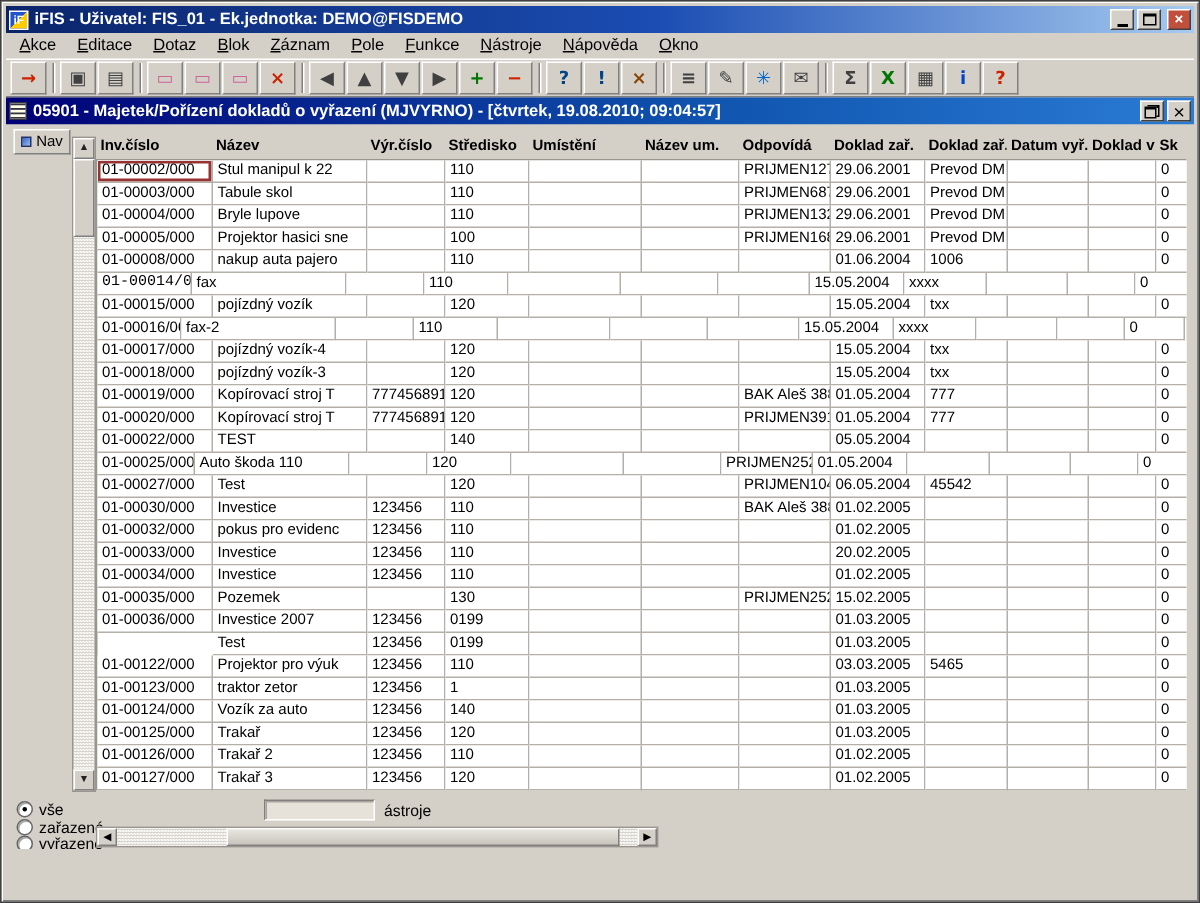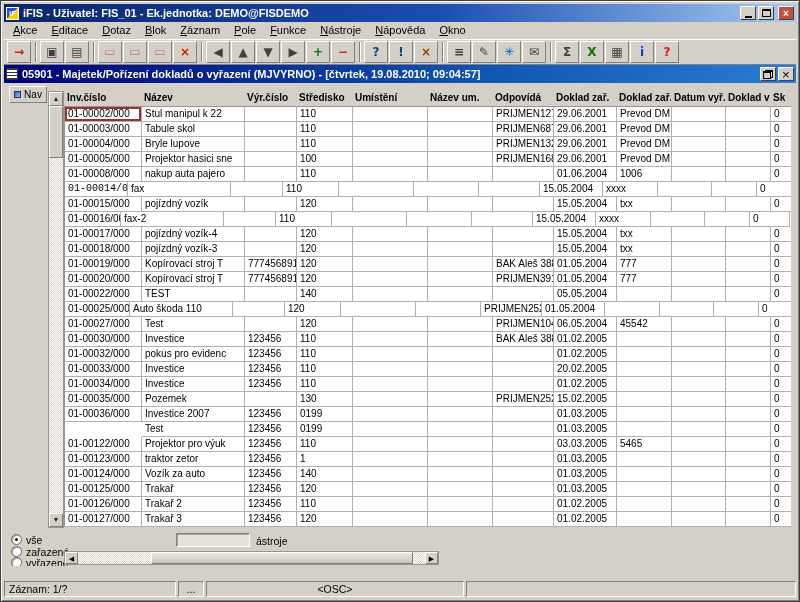--- a/index.html
+++ b/index.html
@@ -699,20 +699,14 @@
 
     <div class="hscroll">
       <button class="hs-btn left"><span>◀</span></button>
       <div class="hs-thumb"></div>
       <button class="hs-btn right"><span>▶</span></button>
     </div>
 
   </div>
 
 
-  <div class="status-bar">
-    <span class="seg record">Záznam: 1/?</span>
-    <span class="seg dots">...</span>
-    <span class="seg osc">&lt;OSC&gt;</span>
-    <span class="seg fill"></span>
-  </div>
 
 </div>
 
 </body></html>

